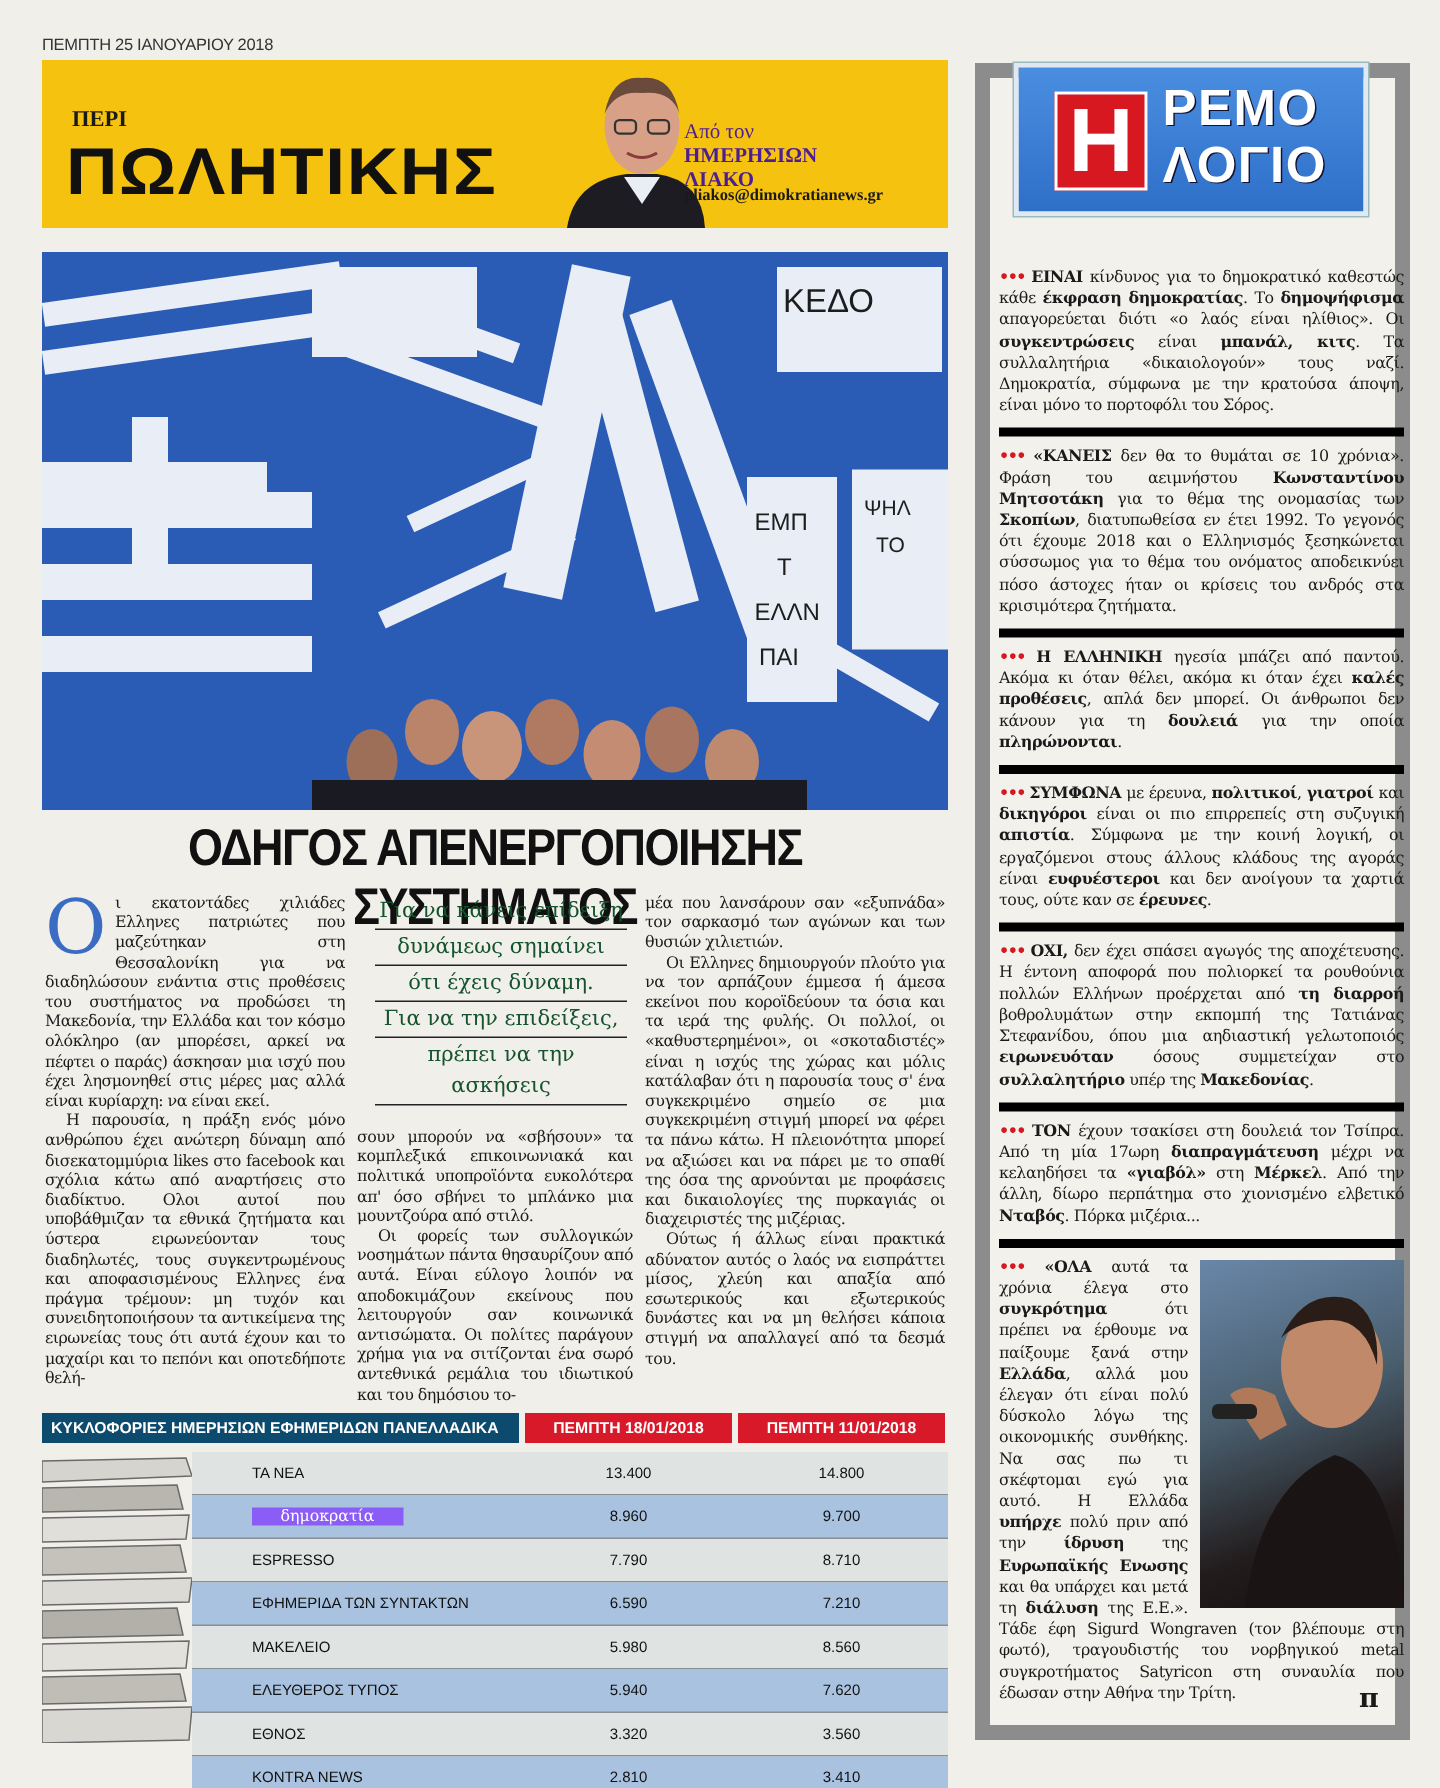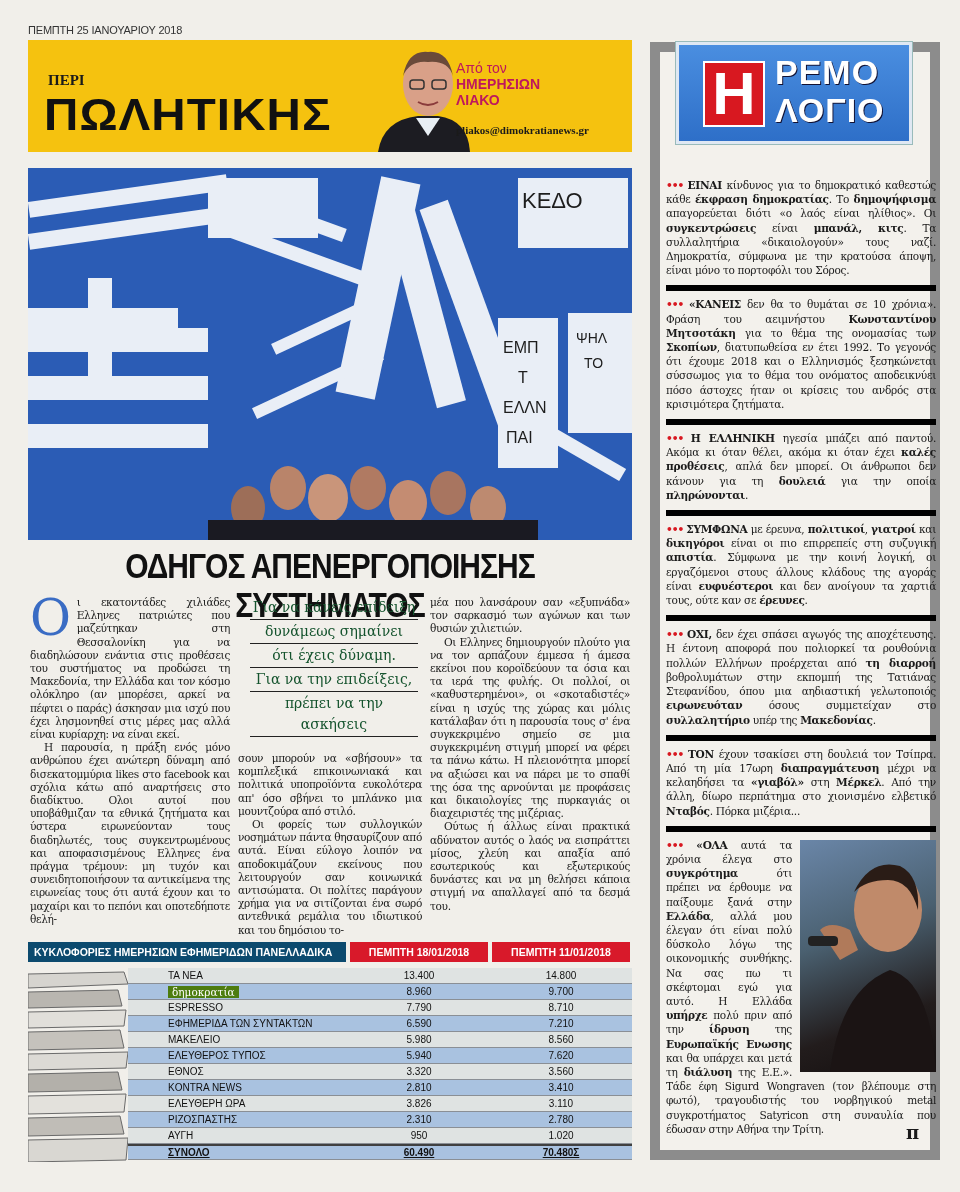--- a/index.html
+++ b/index.html
@@ -26,22 +26,22 @@
   .header .title {
     position: absolute; left: 16px; top: 50px;
     font-family: "Liberation Sans", sans-serif; font-weight: bold; font-size: 44px;
     letter-spacing: 1px; transform: scaleX(1.08); transform-origin: left;
     color: #111;
   }
   .header .author-photo {
     position: absolute; left: 330px; top: 0; width: 130px; height: 112px;
   }
   .header .byline {
-    position: absolute; left: 428px; top: 20px; line-height: 16px;
-    font-family: Liberation Sans, sans-serif; font-size: 14px; color: #be185d;
+    position: absolute; left: 428px; top: 41px; line-height: 16px;
+    font-family: Liberation Serif, serif; font-size: 14px; color: #4c1d95;
   }
   .header .byline .name { font-weight: bold; }
   .header .email {
     position: absolute; left: 428px; top: 84px;
     font-family: "Liberation Serif", serif; font-weight: bold; font-size: 11px;
   }
   
   .photo {
     position: absolute; left: 28px; top: 168px; width: 604px; height: 372px;
     background: #f9a8d4; overflow: hidden;
@@ -82,33 +82,33 @@
     display: flex; height: 20px;
     font-family: "Liberation Sans", sans-serif; font-size: 10.5px; color: #fff; font-weight: bold;
   }
   .table-head .h0 { background: #0c4a6e; width: 318px; padding: 4px 6px; }
   .table-head .h1, .table-head .h2 { background: #d8192a; width: 138px; margin-left: 4px; text-align: center; padding-top: 4px; }
   .stack {
     position: absolute; left: 0; top: 24px; width: 100px; height: 196px;
   }
   .rows { position: absolute; left: 100px; top: 26px; width: 504px; }
   .row {
-    display: flex; height: 16px; align-items: center;
+    display: flex; height: 29px; align-items: center;
     font-family: "Liberation Sans", sans-serif; font-size: 10px; color: #111;
     border-bottom: 1px solid #8a8f95;
     justify-content: space-between;
   }
   .row:nth-child(odd) { background: #dfe3e2; }
   .row:nth-child(even) { background: #a9c2e0; }
   .row .name { width: 220px; padding-left: 40px; }
   .row .v1 { width: 142px; text-align: center; }
   .row .v2 { width: 142px; text-align: center; }
   .row.total { background: #a9c2e0; font-weight: bold; border-top: 2px solid #404040; text-decoration: underline; }
   .brand-dim {
-    background: #4d7c0f; color: #fff; padding: 0 4px; font-family: "DejaVu Serif", serif; font-size: 10.5px;
+    background: #8b5cf6; color: #fff; padding: 0 19px; font-family: "DejaVu Serif", serif; font-size: 10.5px;
   }
 
   
   .side {
     position: absolute; left: 650px; top: 42px; width: 290px; height: 1118px;
     border: 10px solid #8c8c8c; background: #f3f1ec;
   }
   .side-logo {
     position: absolute; left: 676px; top: 42px; width: 236px; height: 102px;
     background: linear-gradient(#4a8ee0, #2e6fc8); border: 3px solid #dfe8f3;

